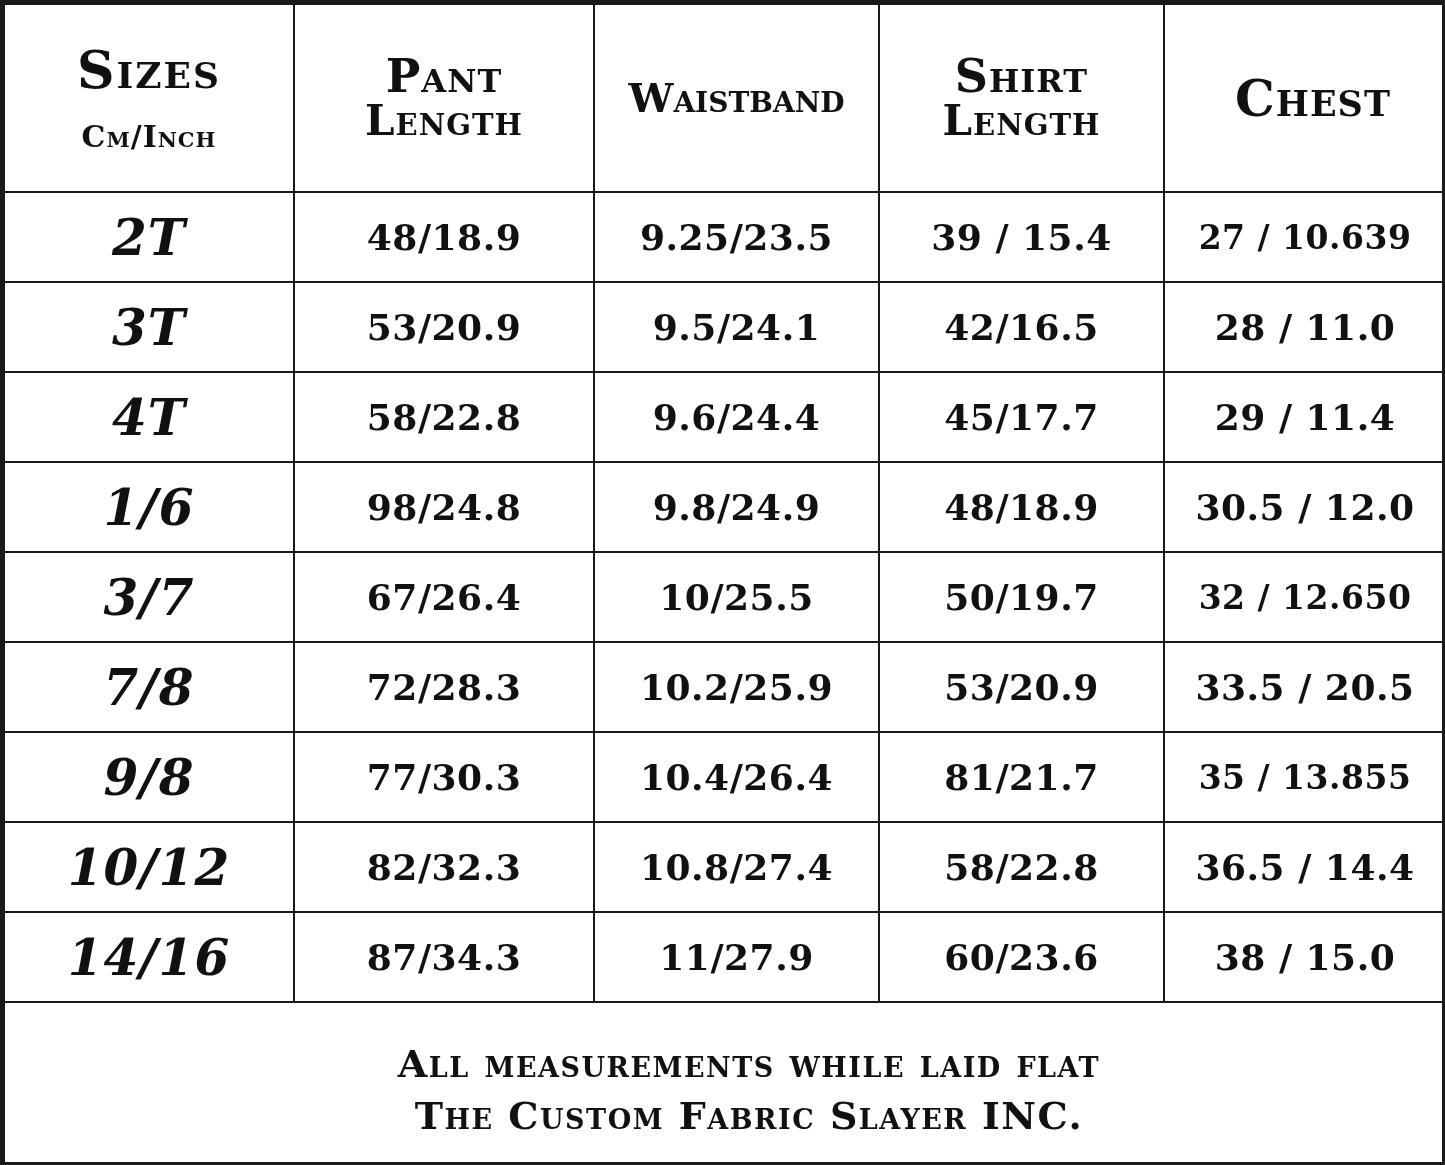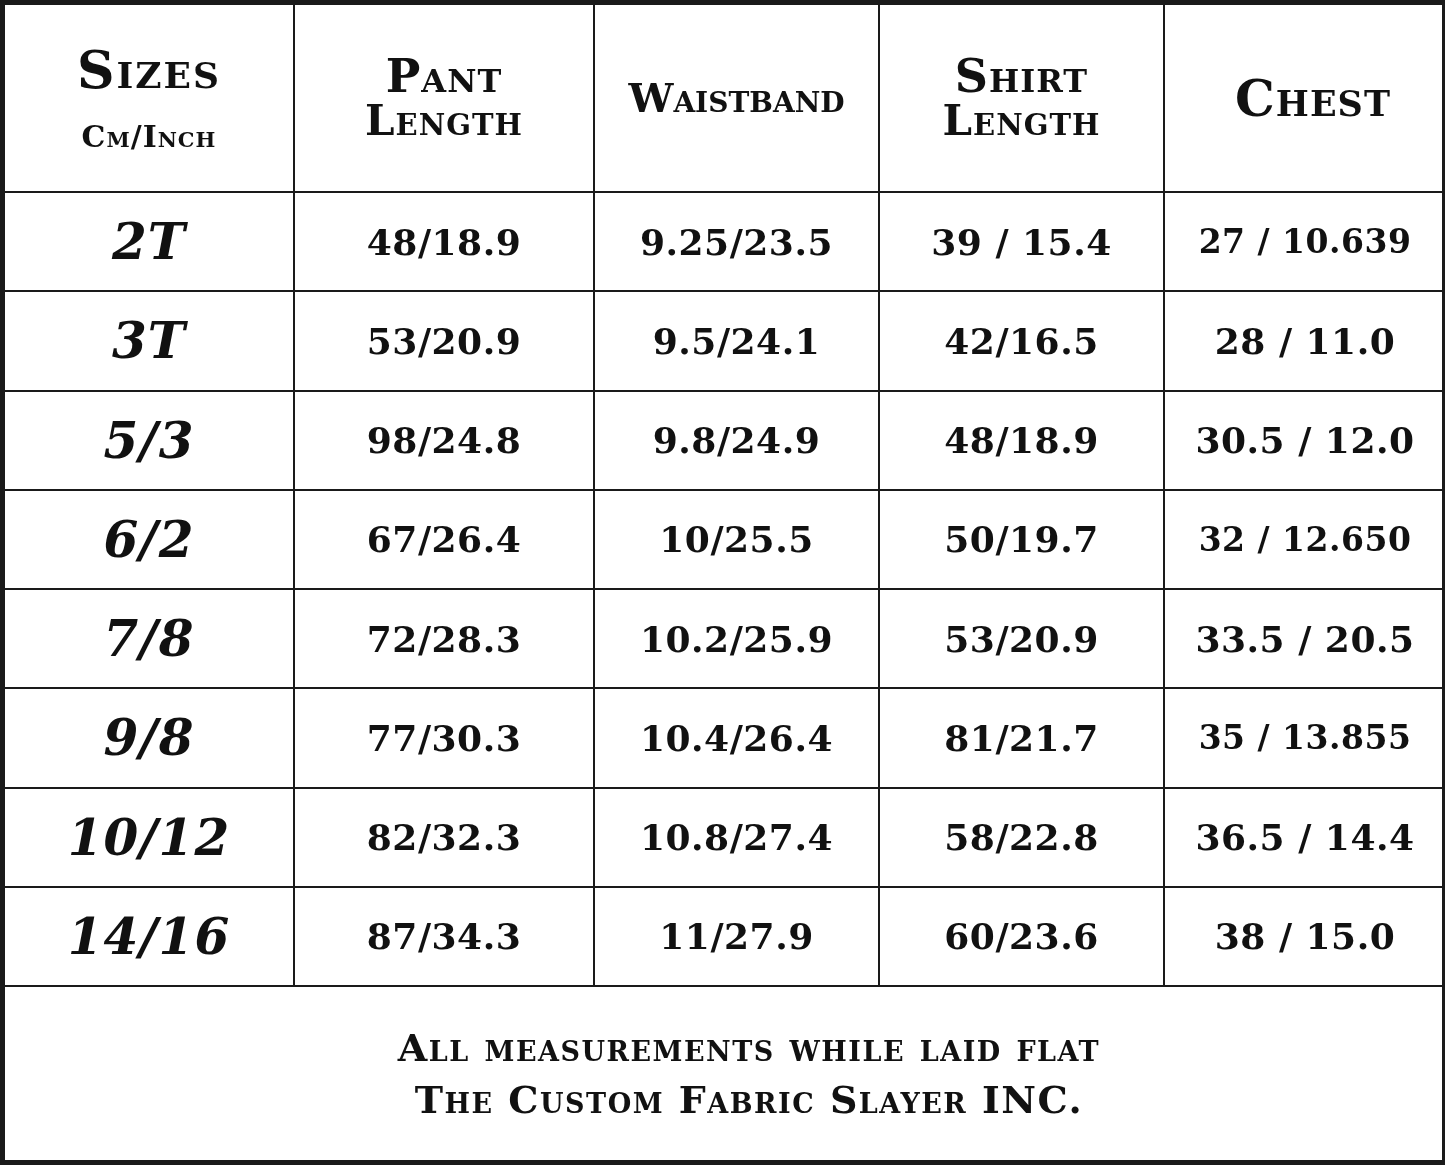--- a/index.html
+++ b/index.html
@@ -142,28 +142,35 @@
         <td class="val-cell narrow">27 / 10.639</td>
       </tr>
       <tr>
         <td class="size-cell">3T</td>
         <td class="val-cell">53/20.9</td>
         <td class="val-cell">9.5/24.1</td>
         <td class="val-cell">42/16.5</td>
         <td class="val-cell">28 / 11.0</td>
       </tr>
       <tr>
-        <td class="size-cell">5/3</td>
+        <td class="size-cell">4T</td>
+        <td class="val-cell">58/22.8</td>
+        <td class="val-cell">9.6/24.4</td>
+        <td class="val-cell">45/17.7</td>
+        <td class="val-cell">29 / 11.4</td>
+      </tr>
+      <tr>
+        <td class="size-cell">1/6</td>
         <td class="val-cell">98/24.8</td>
         <td class="val-cell">9.8/24.9</td>
         <td class="val-cell">48/18.9</td>
         <td class="val-cell">30.5 / 12.0</td>
       </tr>
       <tr>
-        <td class="size-cell">6/2</td>
+        <td class="size-cell">3/7</td>
         <td class="val-cell">67/26.4</td>
         <td class="val-cell">10/25.5</td>
         <td class="val-cell">50/19.7</td>
         <td class="val-cell narrow">32 / 12.650</td>
       </tr>
       <tr>
         <td class="size-cell">7/8</td>
         <td class="val-cell">72/28.3</td>
         <td class="val-cell">10.2/25.9</td>
         <td class="val-cell">53/20.9</td>

